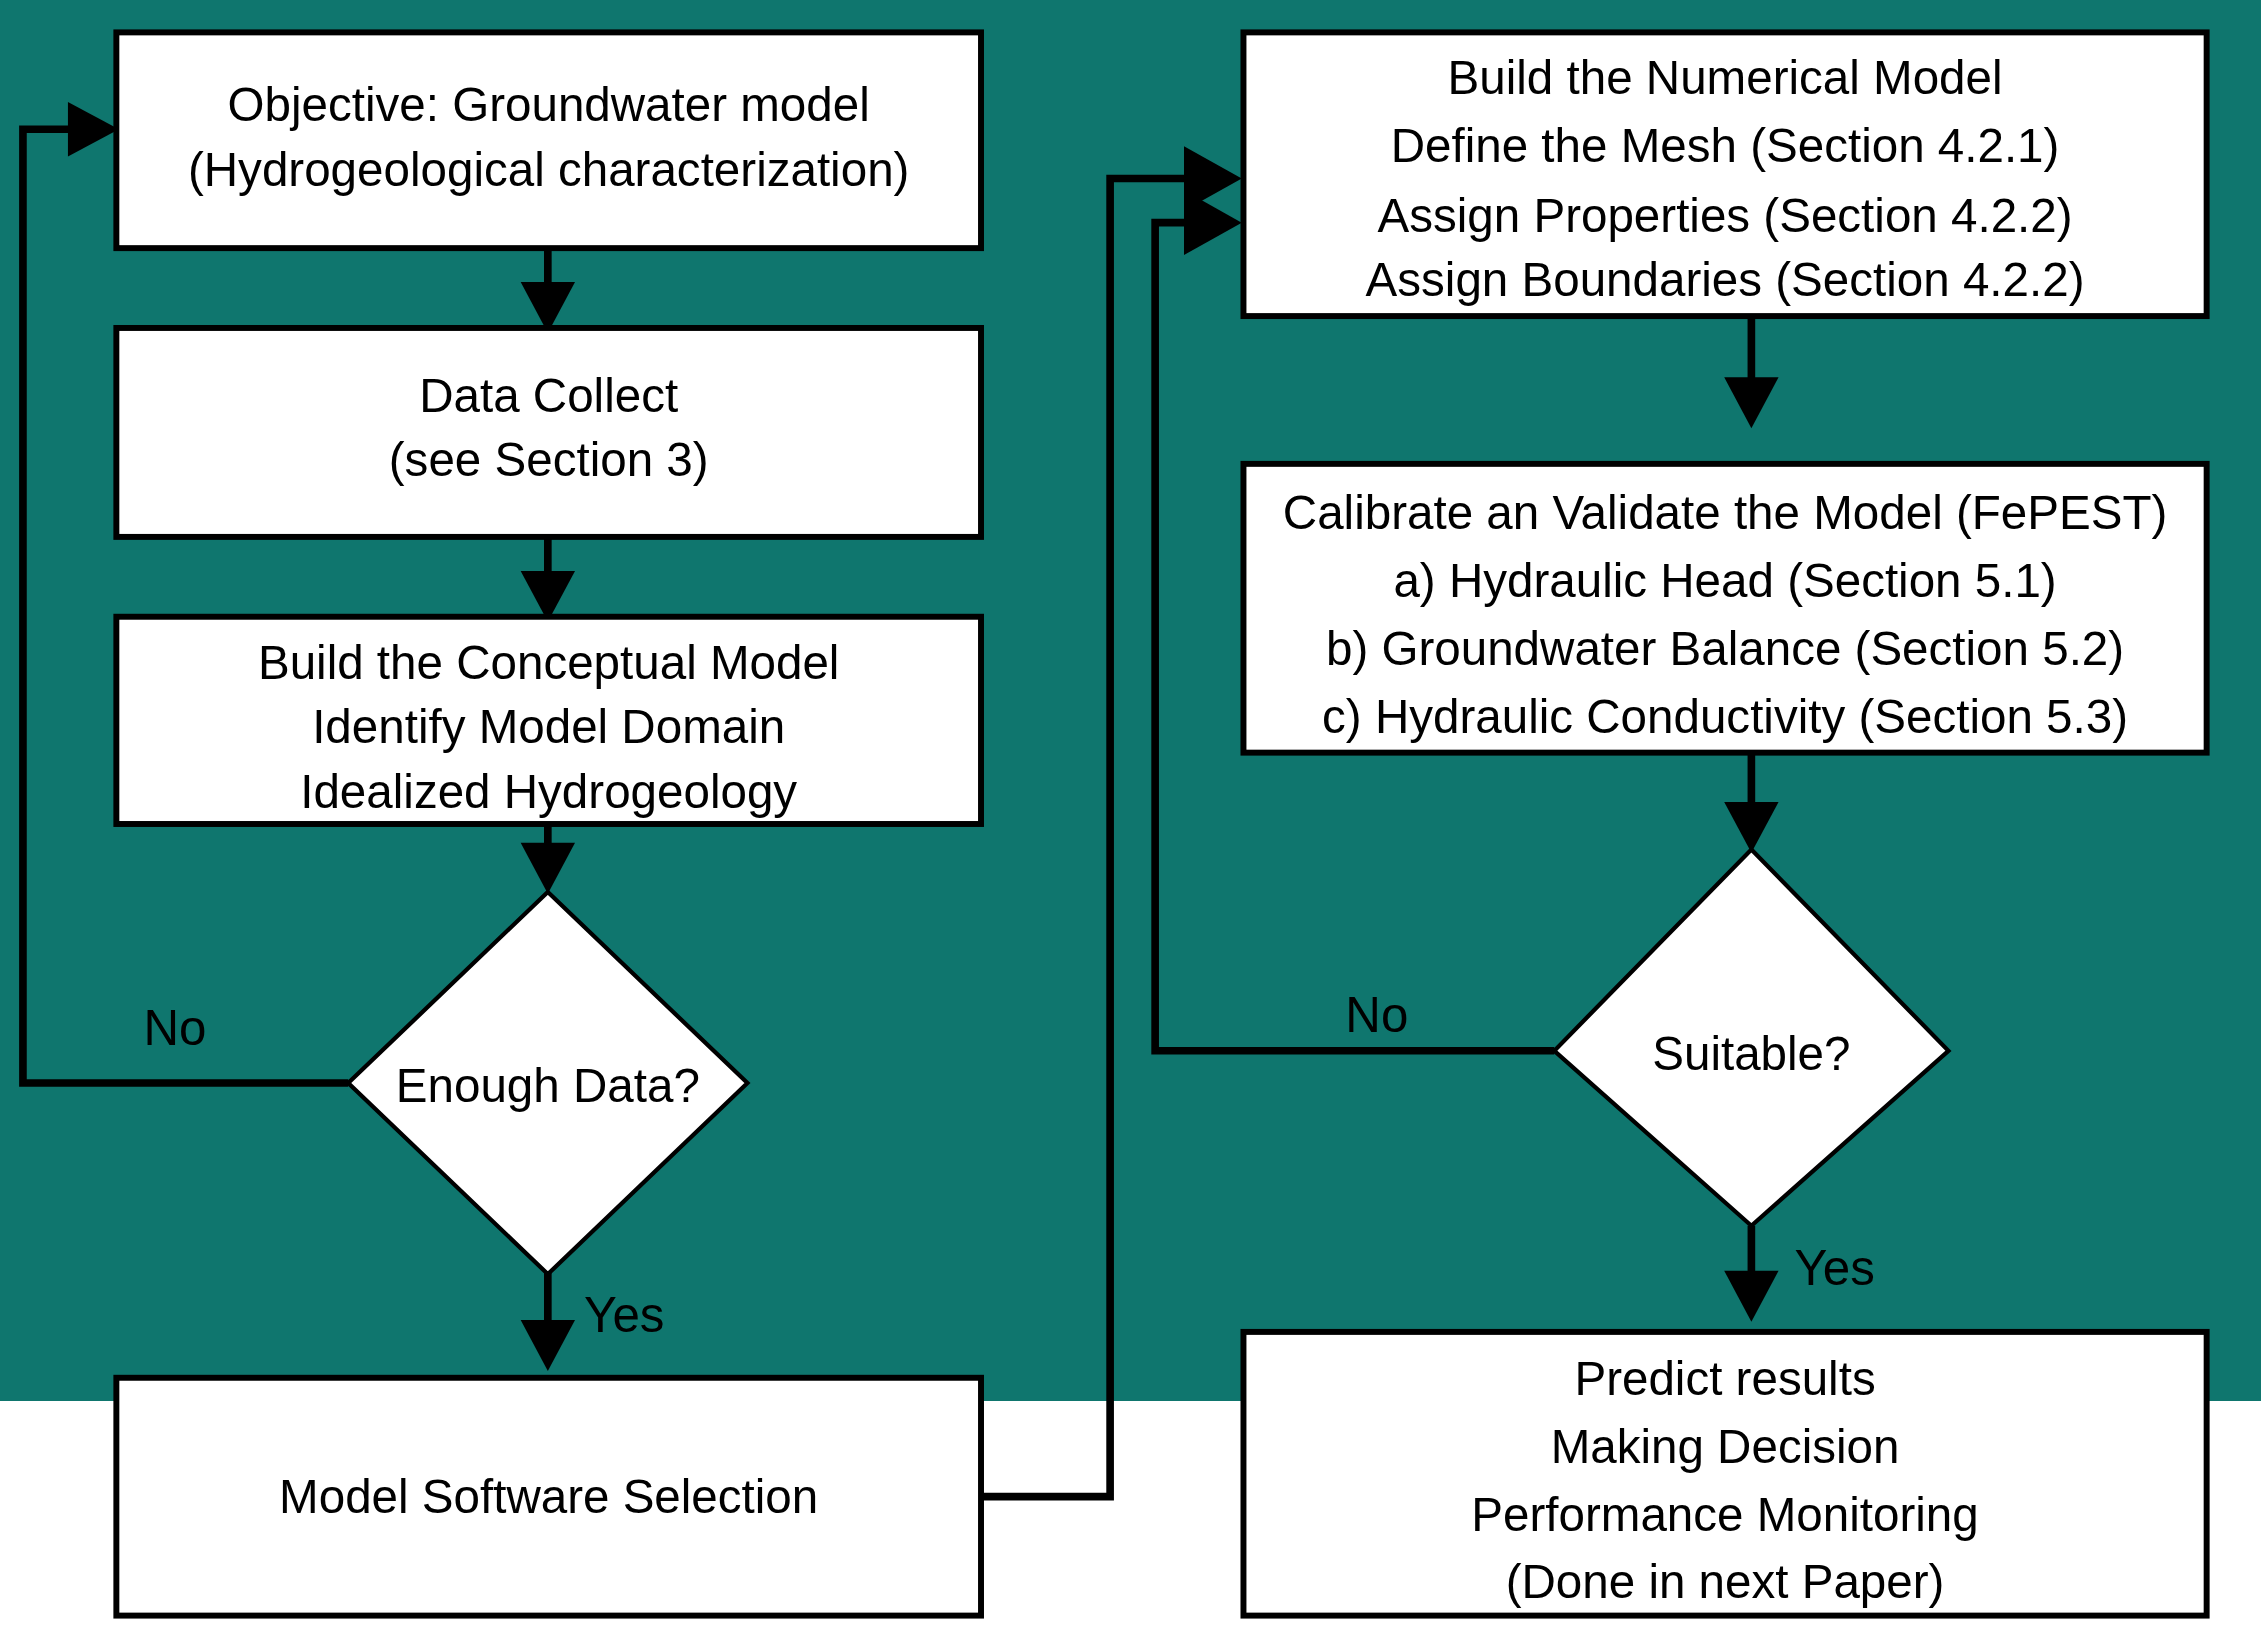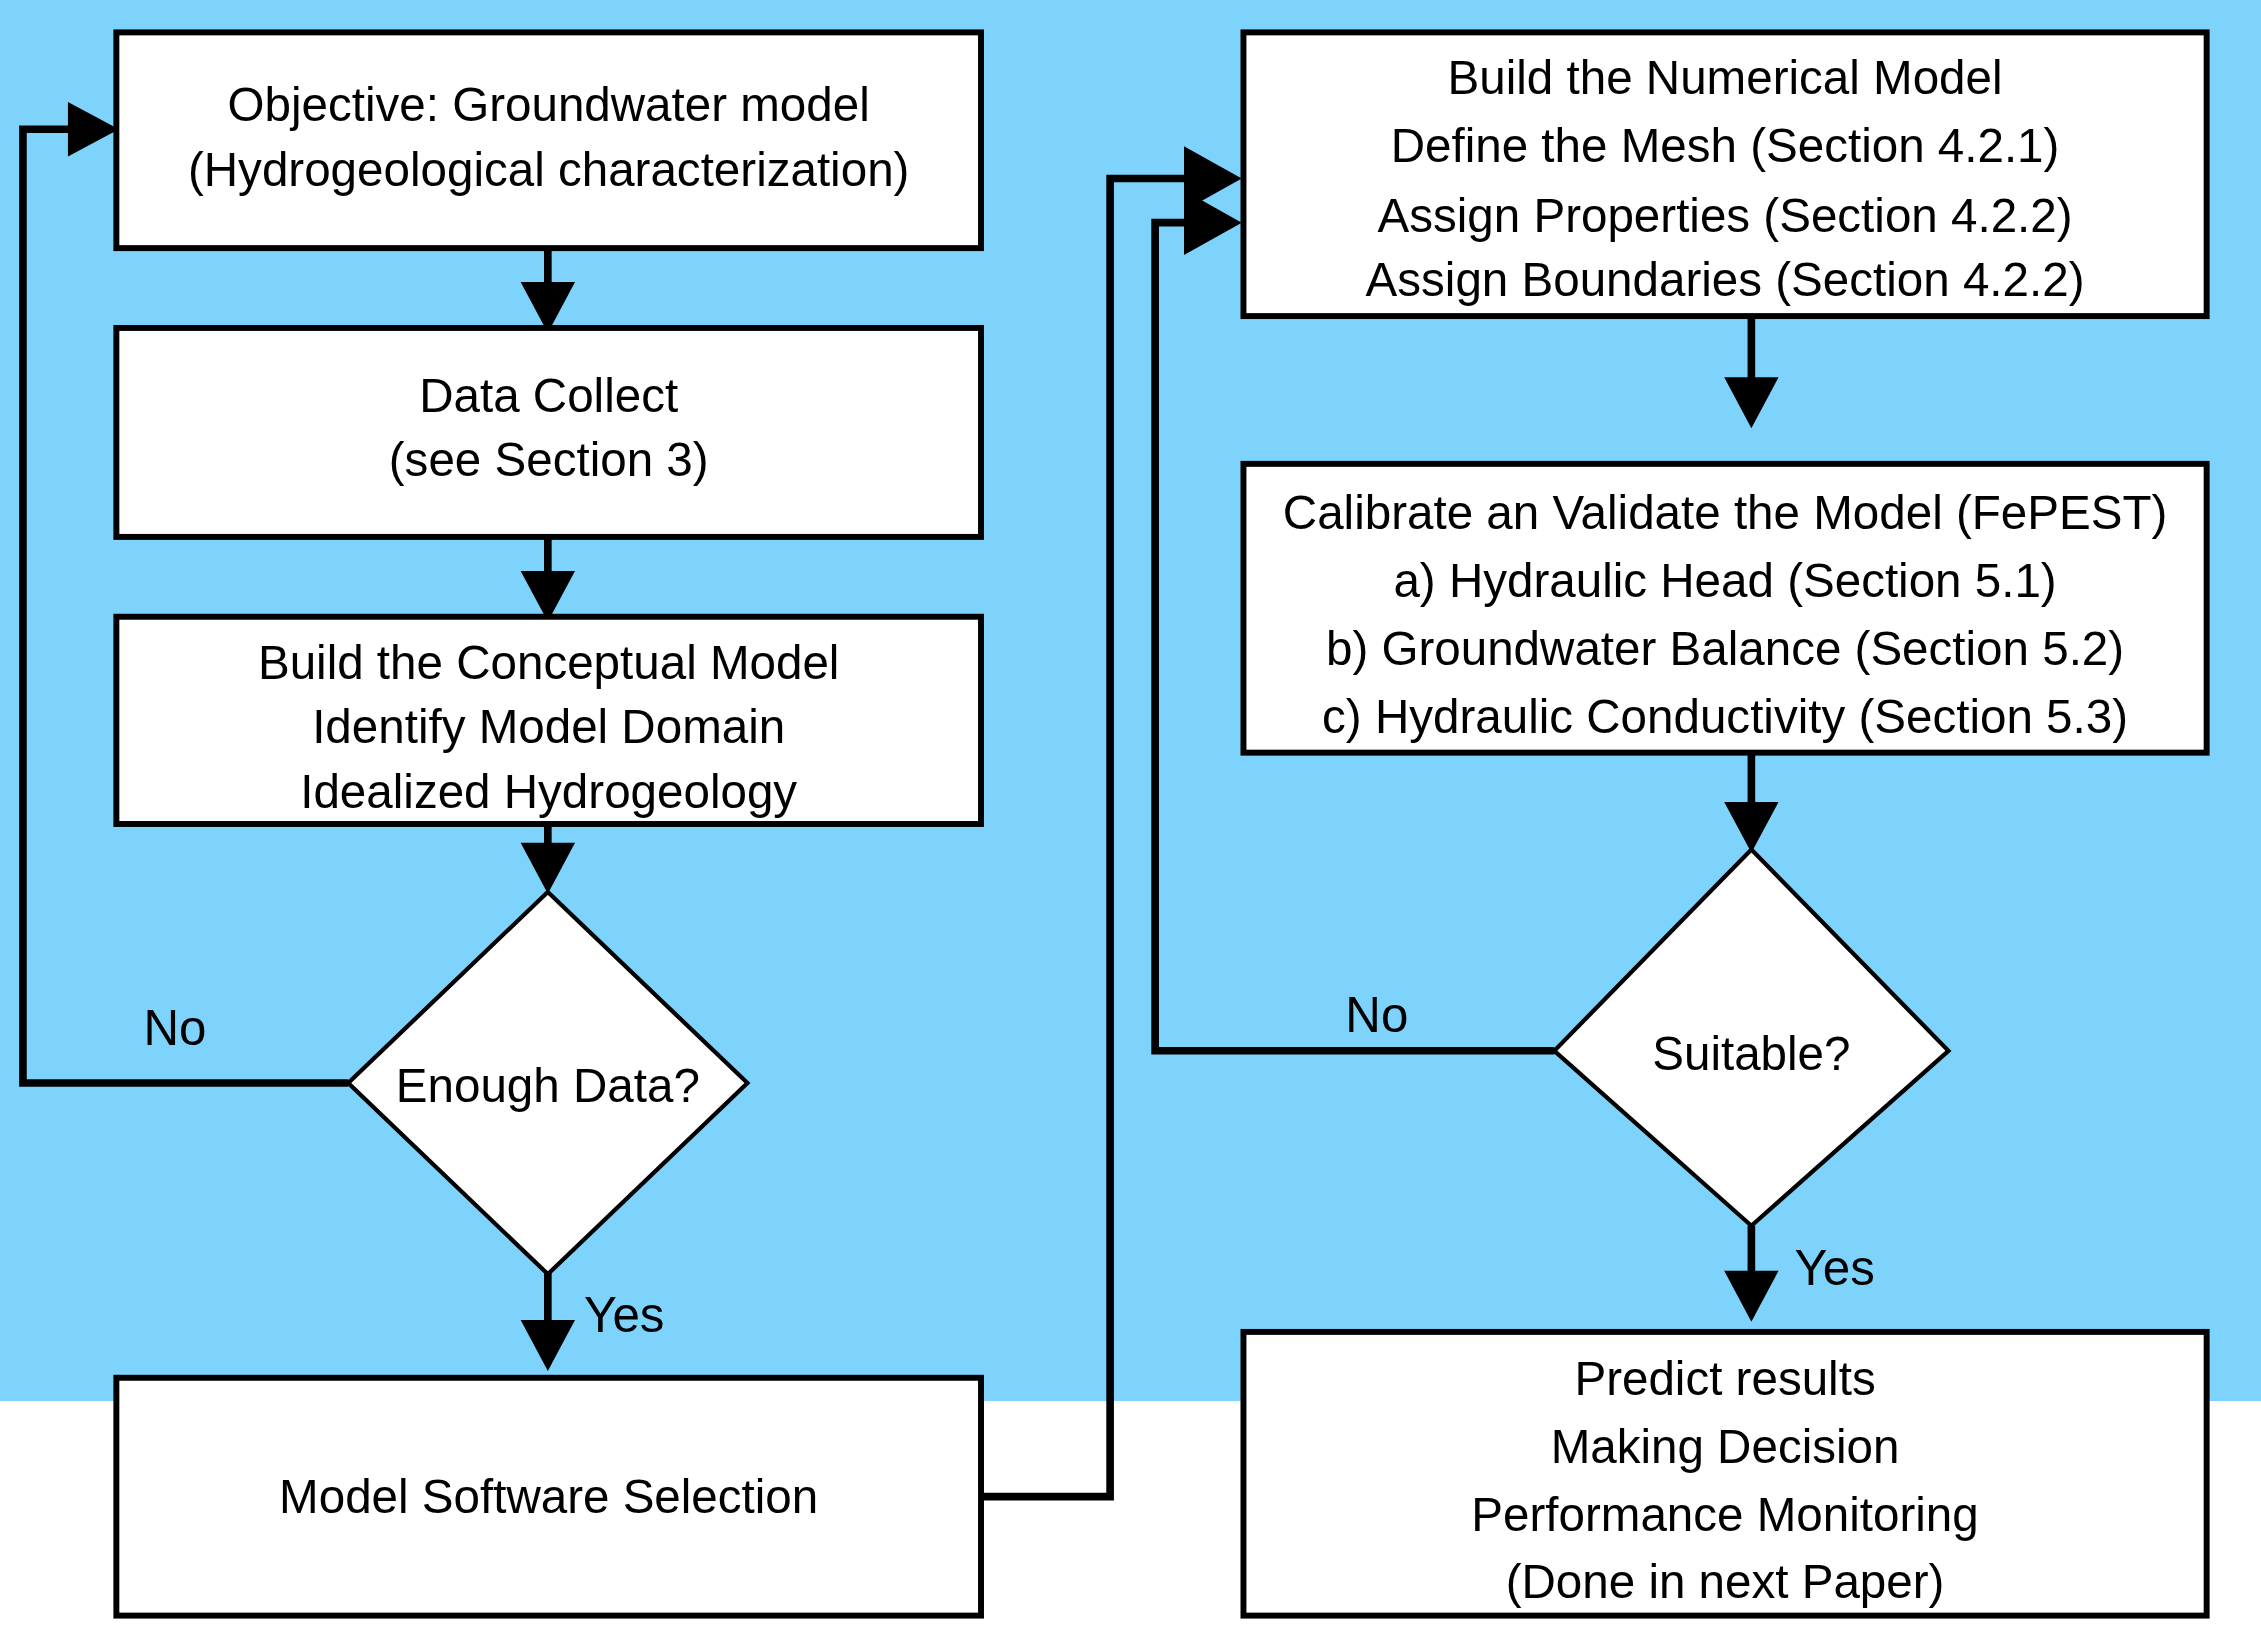--- a/index.html
+++ b/index.html
@@ -11,21 +11,21 @@
   body {
     width: 2261px;
     height: 1631px;
     overflow: hidden;
     font-family: "Liberation Sans", sans-serif;
   }
   #flowchart-root {
     position: relative;
     width: 2261px;
     height: 1401px;
-    background: #7dd3fc;
+    background: #0f766e;
   }
   svg.flow-svg {
     display: block;
     width: 2261px;
     height: 1631px;
   }
   .node-shape {
     fill: #ffffff;
     stroke: #000000;
     stroke-width: 7;

